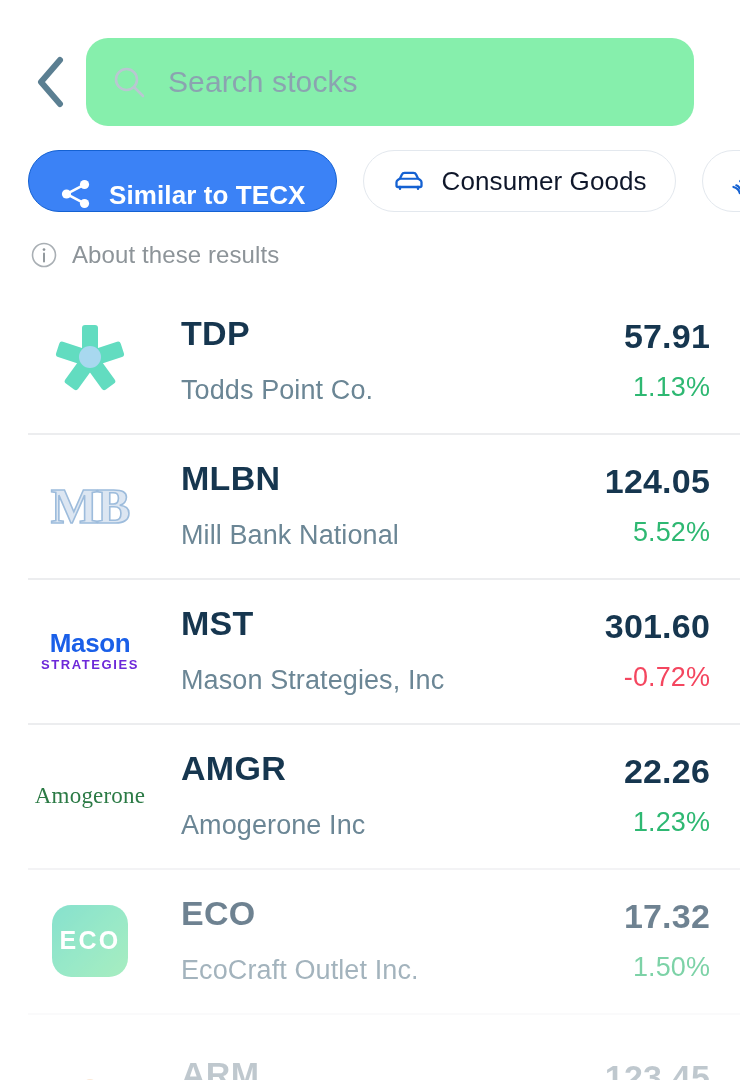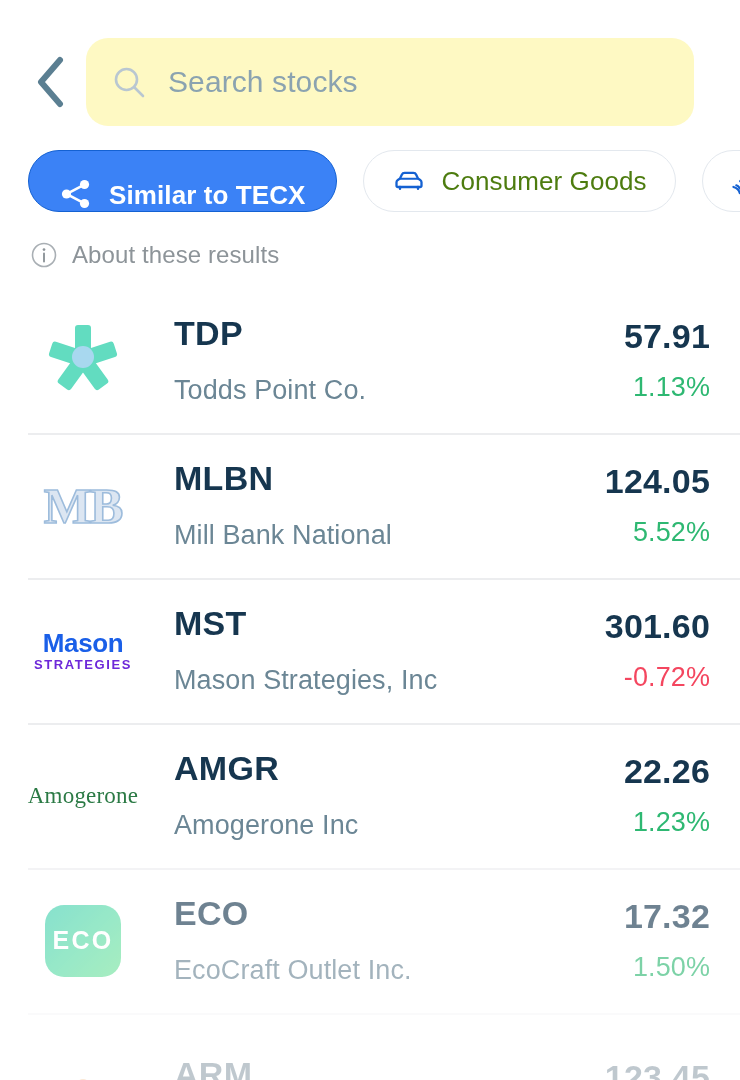--- a/index.html
+++ b/index.html
@@ -44,21 +44,21 @@
     cursor: pointer;
     background: none;
     border: none;
   }
   .back-btn svg { display: block; }
 
   .searchbar {
     flex: 1;
     height: 88px;
     margin-right: 46px;
-    background: #fef9c3;
+    background: #86efac;
     border-radius: 22px;
     display: flex;
     align-items: center;
     padding: 0 26px;
     cursor: text;
   }
 
   .search-icon {
     flex: 0 0 auto;
     width: 34px;
@@ -109,21 +109,21 @@
   }
   .chip-icon {
     width: 34px;
     height: 34px;
     margin-right: 16px;
     flex: 0 0 auto;
     display: block;
   }
   .chip-label {
     font-size: 26px;
-    color: #4d7c0f;
+    color: #0f172a;
     letter-spacing: 0.1px;
     white-space: nowrap;
   }
   .chip.active .chip-label { color: #ffffff; font-weight: 600; }
 
   
   .about-row {
     display: flex;
     align-items: center;
     padding: 14px 0 0 30px;
@@ -134,21 +134,21 @@
   .about-label { font-size: 24px; color: #8d9499; letter-spacing: 0.1px; }
 
   
   .results { padding-top: 14px; }
 
   .result-row {
     position: relative;
     display: flex;
     align-items: center;
     height: 145px;
-    padding: 0 30px 0 20px;
+    padding: 0 30px 0 27px;
     cursor: pointer;
   }
   .result-row + .result-row::before {
     content: "";
     position: absolute;
     left: 28px;
     right: 0;
     top: 0;
     height: 1.5px;
     background: #ecedef;

